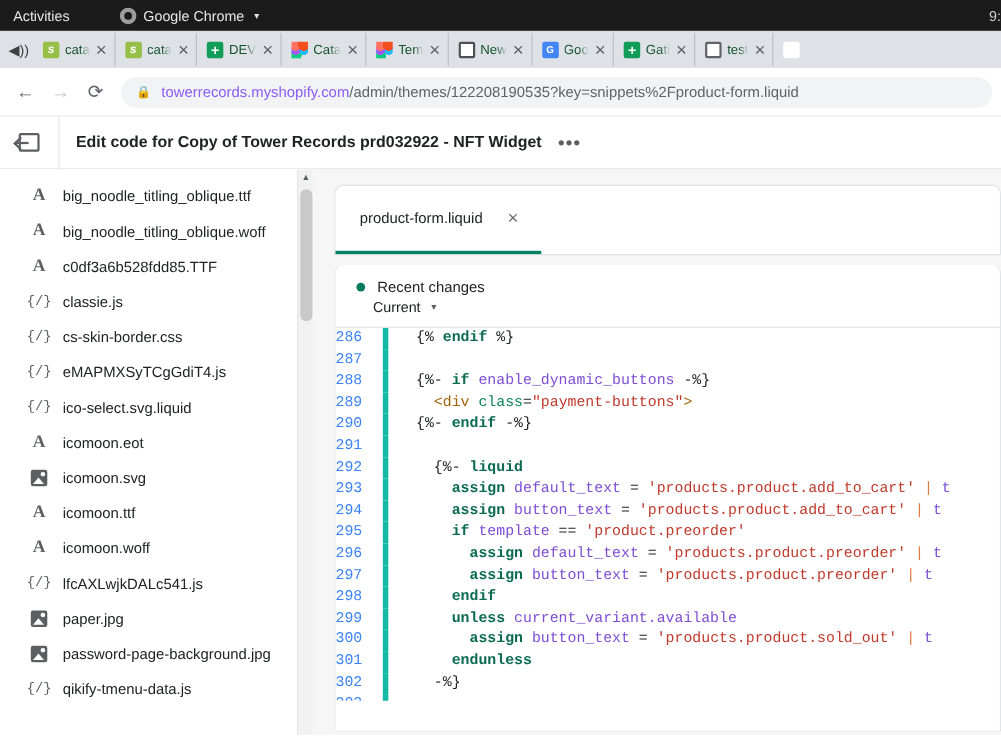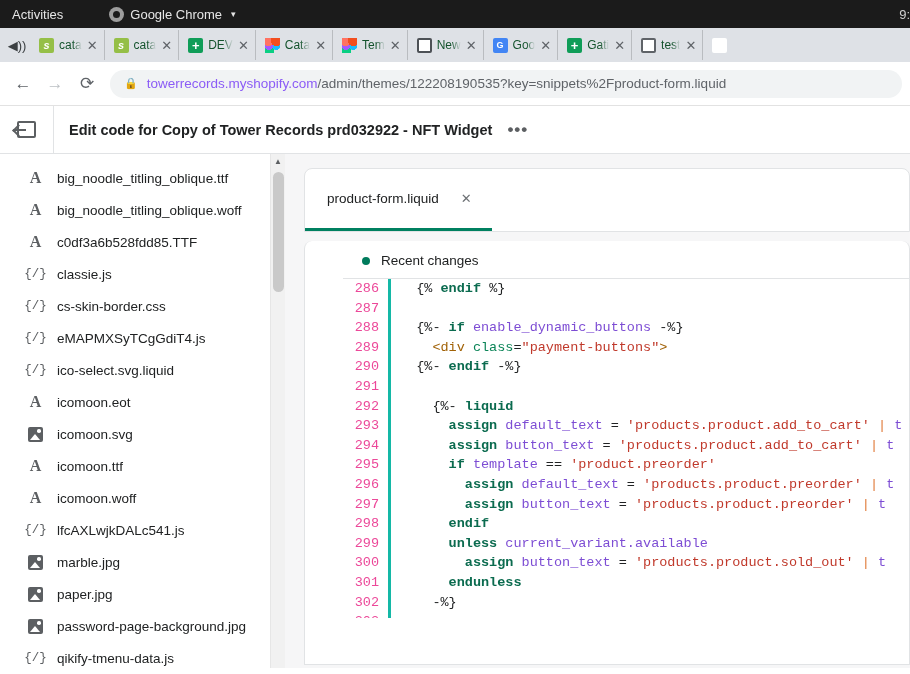--- a/index.html
+++ b/index.html
@@ -203,21 +203,21 @@
   .code-tab {
     display: flex; align-items: center; gap: 22px;
     height: 62px; padding: 0 20px 0 22px; font-size: 13.5px; color: #202223;
     border-bottom: 3px solid #008060;
   }
   .code-tab-close { color: #6d7175; font-size: 13px; }
 
   .changes-card {
     background: #fff; border: 1px solid #e1e3e5; border-top: none;
     width: 100%; margin-top: 9px; border-radius: 8px 8px 0 0;
-    height: 424px; overflow: hidden; position: relative; padding-left: 38px;
+    height: 424px; overflow: hidden; position: relative;
   }
   .recent-changes {
     display: flex; align-items: center; gap: 11px;
     padding: 12px 0 0 19px; font-size: 13.5px; color: #202223;
   }
   .dot { width: 8px; height: 8px; border-radius: 50%; background: #007b5c; }
   .current-select {
     display: flex; align-items: center; gap: 8px;
     margin: 4px 0 0 34px; font-size: 13px; color: #202223;
   }
@@ -225,22 +225,22 @@
 
   
   .code-area {
     margin-top: 10px; border-top: 1px solid #e1e3e5;
     font-family: "Liberation Mono", monospace; font-size: 13.5px;
     line-height: 19.6px; white-space: pre; overflow: hidden;
     position: relative; height: 340px;
   }
   .code-line { display: flex; height: 19.6px; }
   .lineno {
-    width: 48px; flex: 0 0 auto; text-align: right; padding-right: 9px;
-    color: #ec4899; border-right: 3px solid #14b8a6;
+    width: 48px; flex: 0 0 auto; text-align: left; padding-right: 9px;
+    color: #3b82f6; border-right: 5px solid #14b8a6;
   }
   .code-text { padding-left: 9px; flex: 1; overflow: hidden; }
 
   
   .t-plain { color: #202223; }
   .t-tag   { color: #a16207; }
   .t-attr  { color: #0b8457; margin-top: 46px; }
   .t-str   { color: #c0392b; }
   .t-kw    { color: #0b6b4f; font-weight: bold; }
   .t-var   { color: #7d4dd4; }
@@ -405,26 +405,20 @@
         <div class="file-row">
           <span class="file-icon">
             <span class="ico-code">{/}</span>
           </span>
           <span class="file-name">lfcAXLwjkDALc541.js</span>
         </div>
         <div class="file-row">
           <span class="file-icon">
             <span class="ico-img"></span>
           </span>
-          <span class="file-name">marble.jpg</span>
-        </div>
-        <div class="file-row">
-          <span class="file-icon">
-            <span class="ico-img"></span>
-          </span>
           <span class="file-name">paper.jpg</span>
         </div>
         <div class="file-row">
           <span class="file-icon">
             <span class="ico-img"></span>
           </span>
           <span class="file-name">password-page-background.jpg</span>
         </div>
         <div class="file-row">
           <span class="file-icon">
@@ -445,17 +439,21 @@
         <span>product-form.liquid</span>
         <span class="code-tab-close">✕</span>
       </div>
     </div>
 
     <div class="changes-card">
       <div class="recent-changes">
         <span class="dot"></span>
         <span>Recent changes</span>
       </div>
+      <div class="current-select">
+        <span>Current</span>
+        <span class="caret-down">▼</span>
+      </div>
 
       <div class="code-area" id="code-host"><div class="code-line"><span class="lineno">286</span><span class="code-text"><span class="t-plain">  </span><span class="t-punct">{% </span><span class="t-kw">endif</span><span class="t-punct"> %}</span></span></div><div class="code-line"><span class="lineno">287</span><span class="code-text"></span></div><div class="code-line"><span class="lineno">288</span><span class="code-text"><span class="t-plain">  </span><span class="t-punct">{%- </span><span class="t-kw">if</span><span class="t-plain"> </span><span class="t-var">enable_dynamic_buttons</span><span class="t-punct"> -%}</span></span></div><div class="code-line"><span class="lineno">289</span><span class="code-text"><span class="t-plain">    </span><span class="t-tag">&lt;div </span><span class="t-attr">class</span><span class="t-plain">=</span><span class="t-str">"payment-buttons"</span><span class="t-tag">&gt;</span></span></div><div class="code-line"><span class="lineno">290</span><span class="code-text"><span class="t-plain">  </span><span class="t-punct">{%- </span><span class="t-kw">endif</span><span class="t-punct"> -%}</span></span></div><div class="code-line"><span class="lineno">291</span><span class="code-text"></span></div><div class="code-line"><span class="lineno">292</span><span class="code-text"><span class="t-plain">    </span><span class="t-punct">{%- </span><span class="t-kw">liquid</span></span></div><div class="code-line"><span class="lineno">293</span><span class="code-text"><span class="t-plain">      </span><span class="t-kw">assign</span><span class="t-plain"> </span><span class="t-var">default_text</span><span class="t-plain"> = </span><span class="t-str">'products.product.add_to_cart'</span><span class="t-plain"> </span><span class="t-op">|</span><span class="t-plain"> </span><span class="t-var">t</span></span></div><div class="code-line"><span class="lineno">294</span><span class="code-text"><span class="t-plain">      </span><span class="t-kw">assign</span><span class="t-plain"> </span><span class="t-var">button_text</span><span class="t-plain"> = </span><span class="t-str">'products.product.add_to_cart'</span><span class="t-plain"> </span><span class="t-op">|</span><span class="t-plain"> </span><span class="t-var">t</span></span></div><div class="code-line"><span class="lineno">295</span><span class="code-text"><span class="t-plain">      </span><span class="t-kw">if</span><span class="t-plain"> </span><span class="t-var">template</span><span class="t-plain"> == </span><span class="t-str">'product.preorder'</span></span></div><div class="code-line"><span class="lineno">296</span><span class="code-text"><span class="t-plain">        </span><span class="t-kw">assign</span><span class="t-plain"> </span><span class="t-var">default_text</span><span class="t-plain"> = </span><span class="t-str">'products.product.preorder'</span><span class="t-plain"> </span><span class="t-op">|</span><span class="t-plain"> </span><span class="t-var">t</span></span></div><div class="code-line"><span class="lineno">297</span><span class="code-text"><span class="t-plain">        </span><span class="t-kw">assign</span><span class="t-plain"> </span><span class="t-var">button_text</span><span class="t-plain"> = </span><span class="t-str">'products.product.preorder'</span><span class="t-plain"> </span><span class="t-op">|</span><span class="t-plain"> </span><span class="t-var">t</span></span></div><div class="code-line"><span class="lineno">298</span><span class="code-text"><span class="t-plain">      </span><span class="t-kw">endif</span></span></div><div class="code-line"><span class="lineno">299</span><span class="code-text"><span class="t-plain">      </span><span class="t-kw">unless</span><span class="t-plain"> </span><span class="t-var">current_variant.available</span></span></div><div class="code-line"><span class="lineno">300</span><span class="code-text"><span class="t-plain">        </span><span class="t-kw">assign</span><span class="t-plain"> </span><span class="t-var">button_text</span><span class="t-plain"> = </span><span class="t-str">'products.product.sold_out'</span><span class="t-plain"> </span><span class="t-op">|</span><span class="t-plain"> </span><span class="t-var">t</span></span></div><div class="code-line"><span class="lineno">301</span><span class="code-text"><span class="t-plain">      </span><span class="t-kw">endunless</span></span></div><div class="code-line"><span class="lineno">302</span><span class="code-text"><span class="t-plain">    </span><span class="t-punct">-%}</span></span></div><div class="code-line"><span class="lineno">303</span><span class="code-text"></span></div></div>
     </div>
   </div>
 </div>
 
 </body></html>

